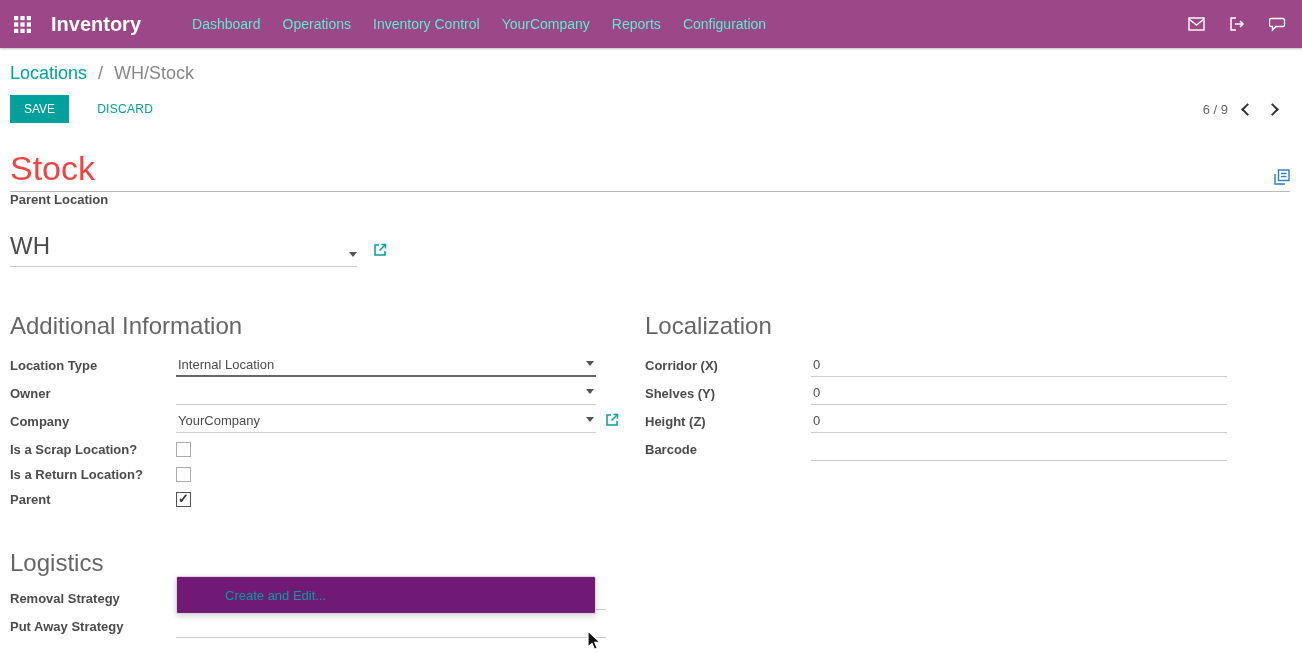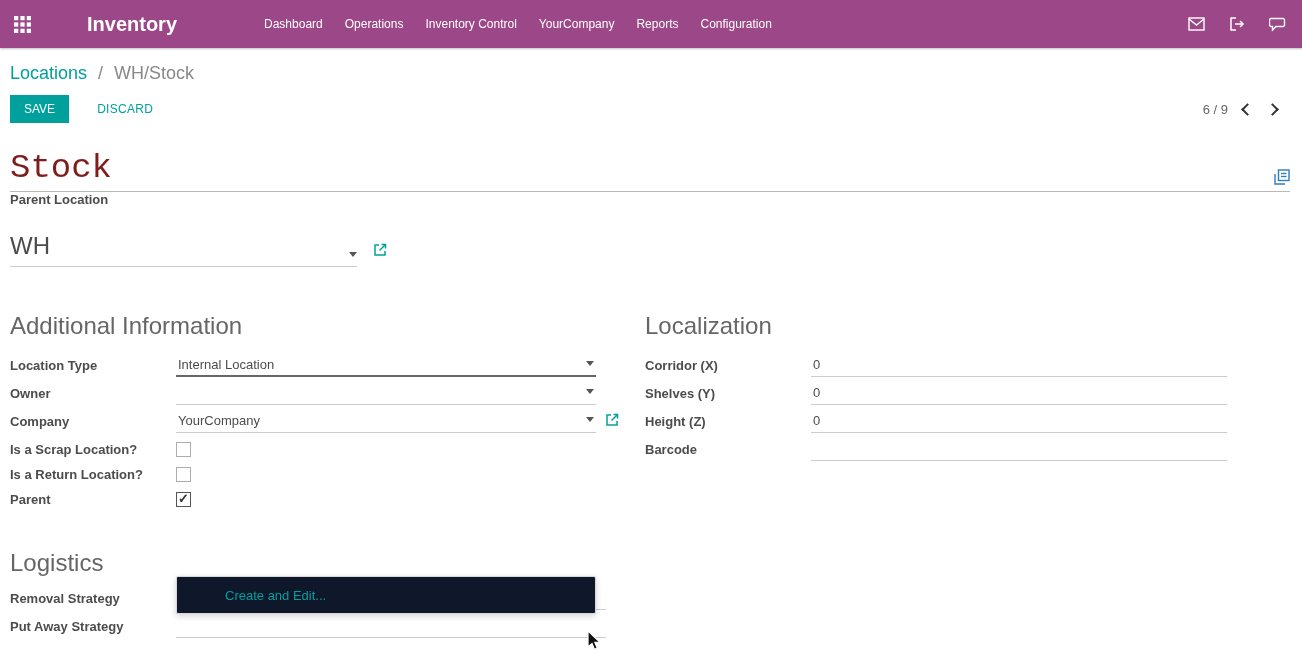--- a/index.html
+++ b/index.html
@@ -14,26 +14,25 @@
 
   
   .topbar {
     height: 48px;
     background: var(--topbar-bg, #9b4788);
     display: flex;
     align-items: center;
     padding: 0 14px;
     color: #fff;
     box-shadow: 0 1px 2px rgba(0,0,0,.25);
-    gap: 36px;
   }
   .apps-btn { display: flex; align-items: center; margin-right: 20px; cursor: pointer; }
   .app-title { font-size: 20px; font-weight: bold; margin-right: 40px; cursor: pointer; }
   .topnav { display: flex; flex: 1; }
-  .nav-item { padding: 7px 11px; font-size: 12px; color: #ffffff; cursor: pointer; white-space: nowrap; }
+  .nav-item { padding: 7px 11px; font-size: 14px; color: #5eead4; cursor: pointer; white-space: nowrap; }
   .topbar-icons { display: flex; align-items: center; gap: 24px; padding-right: 2px; }
   .topbar-icons span { display: flex; cursor: pointer; color: #fff; }
 
   
   .control-panel { padding: 14px 22px 0 10px; }
   .breadcrumb { font-size: 18px; line-height: 22px; }
   .bc-link { color: var(--accent-teal, #00a09d); cursor: pointer; text-decoration: none; }
   .bc-sep { color: #888; margin: 0 6px; }
   .bc-current { color: #888; }
   .cp-actions { display: flex; align-items: center; margin-top: 11px; }
@@ -51,21 +50,21 @@
   .pager { margin-left: auto; display: flex; align-items: center; gap: 10px; }
   .pager-count { font-size: 13px; color: #666; margin-right: 2px; }
   .chev-btn { display: inline-flex; padding: 3px; cursor: pointer; }
   .chev { width: 9px; height: 9px; border-right: 2px solid #333; border-bottom: 2px solid #333; display: inline-block; }
   .chev.left { transform: rotate(135deg); }
   .chev.right { transform: rotate(-45deg); }
 
   
   .sheet { padding: 26px 12px 0 10px; }
   .title-row { display: flex; align-items: flex-end; border-bottom: 1px solid #b9b9b9; padding-bottom: 4px; }
-  .title-row h1 { font-size: 34px; font-weight: 400; color: #7f1d1d; flex: 1; line-height: 38px; cursor: text; font-family: Liberation Mono, monospace; }
+  .title-row h1 { font-size: 34px; font-weight: 400; color: #ef4444; flex: 1; line-height: 38px; cursor: text; }
   .title-icon { display: flex; margin-bottom: 2px; cursor: pointer; color: var(--title-icon-blue, #2e7ebe); }
 
   .parent-block { }
   .flabel-big { font-size: 13px; font-weight: bold; color: #4c4c4c; }
   .parent-row { display: flex; align-items: center; margin-top: 26px; }
   .parent-input {
     width: 347px; display: flex; align-items: flex-end;
     border-bottom: 1px solid #ccc; padding-bottom: 7px; cursor: pointer;
   }
   .parent-value { font-size: 24px; color: #4c4c4c; flex: 1; line-height: 26px; }
@@ -106,21 +105,21 @@
     position: absolute; left: 1px; top: -2px;
     font-size: 13px; font-weight: bold; color: #333;
   }
 
   
   .logistics { margin-top: 36px; width: 596px; }
   .logistics h2 { margin-bottom: 8px; }
   .lg-rows { position: relative; }
   .dropdown-panel {
     position: absolute; left: 166px; width: 420px; top: -10px; height: 38px;
-    background: #0f172a; border: 1px solid #d8d8d8; border-radius: 2px;
+    background: #701a75; border: 1px solid #d8d8d8; border-radius: 2px;
     box-shadow: 0 2px 6px rgba(0,0,0,.18);
     z-index: 5; display: flex; align-items: center;
   }
   .dd-item { padding-left: 48px; font-size: 13px; color: var(--accent-teal, #00a09d); cursor: pointer; }
 
   .cursor-svg { position: absolute; left: 584px; top: 630px; z-index: 20; pointer-events: none; }
 
   svg { display: block; }
 </style>
 </head>

